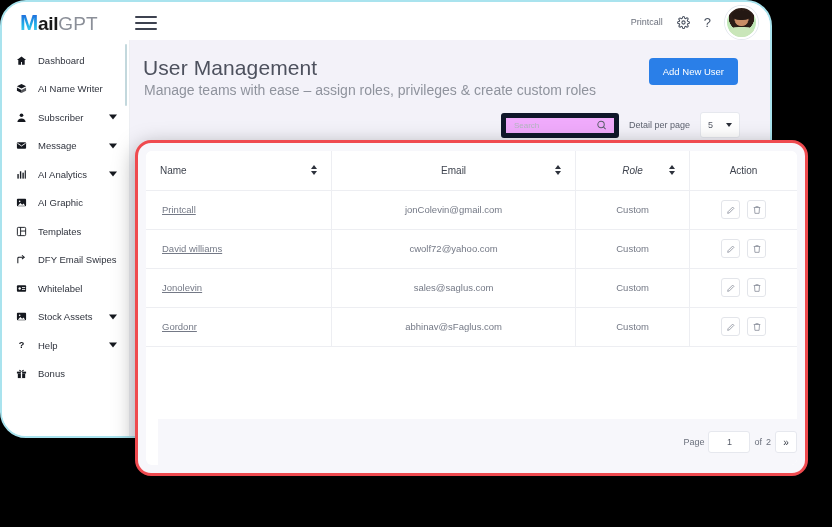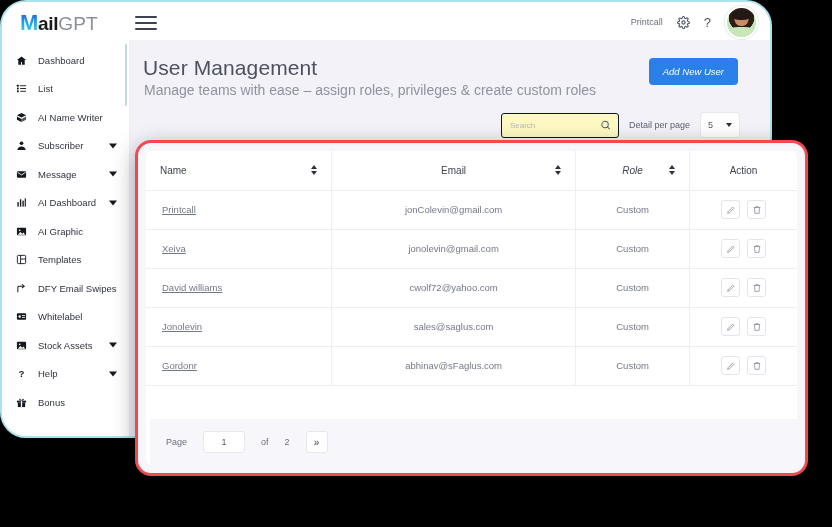--- a/index.html
+++ b/index.html
@@ -101,27 +101,26 @@
   }
   .page-title { position:absolute; left: 13px; top: 16px; font-size: 21px; color: #4d515e; font-weight: normal; letter-spacing: 0.1px;}
   .page-sub   { position:absolute; left: 14px; top: 42px; font-size: 14px; color: #8f939d; }
 
   .btn-primary {
     position: absolute; right: 32px; top: 18px;
     background: #2a7fe8; color:#fff; border: none;
     font-size: 9.5px; border-radius: 4px;
     padding: 8px 14px; cursor: pointer;
     font-family: "Liberation Sans", sans-serif;
-    font-style: italic;
   }
 
   .toolbar { position:absolute; right: 30px; top: 72px; display:flex; align-items:center; gap: 10px;}
   .searchbox {
     position: relative;
-    width: 118px; height: 25px; background:#fef9c3; border:1px solid #0f172a; border-radius: 3px;
+    width: 118px; height: 25px; background:#f0abfc; border:5px solid #0f172a; border-radius: 3px;
     display:flex; align-items:flex-end;
   }
   .searchbox input {
     border:none; outline:none; background:transparent;
     width: 96px; height: 100%; padding-left: 8px; font-size: 8px; color:#5a5f6b;
     font-family:"Liberation Sans", sans-serif;
   }
   .searchbox input::placeholder { color:#b3b7c0; }
   .s-ico { position:absolute; right:7px; top:50%; transform:translateY(-50%); color:#5a5f6b; }
 
@@ -170,21 +169,21 @@
   td.c-name { padding-left: 16px; text-decoration: underline; }
   td.c-center { text-align:center; }
 
   .act-wrap { display:flex; align-items:center; justify-content:center; gap: 7px; }
   .act-btn {
     width: 19px; height: 19px; border: 1px solid #e3e5ea; border-radius: 3px;
     background:#fff; display:flex; align-items:center; justify-content:center;
     cursor:pointer; color:#8d929e;
   }
 
-  .pager { position:absolute; left: 4px; right: 0; bottom: 0; height: 46px; background:#f7f7fb; display:flex; align-items:center; padding-left: 16px; gap: 16px; }
+  .pager { position:absolute; left: 12px; right: 0; bottom: 0; height: 46px; background:#f7f7fb; display:flex; align-items:center; padding-left: 16px; gap: 4px; justify-content: flex-end; }
   .pager .lbl { font-size: 9px; color:#6b707c; }
   .pg-input {
     width: 42px; height: 22px; background:#fff; border:1px solid #e6e8ee; border-radius:3px;
     text-align:center; font-size: 9px; color:#555a66; outline:none;
     font-family:"Liberation Sans", sans-serif;
   }
   .pg-next {
     width: 22px; height: 22px; background:#fff; border:1px solid #e6e8ee; border-radius:3px;
     display:flex; align-items:center; justify-content:center; font-size:10px; color:#3b404b; cursor:pointer;
   }
@@ -234,33 +233,20 @@
             <span class="ico">
               <svg width="11" height="11" viewBox="0 0 24 24" fill="#15181f">
                 <path d="M12 3L2 11h3v10h6v-6h2v6h6V11h3z"></path>
               </svg>
             </span>
             <span class="lbl">Dashboard</span>
           </div>
           <div class="nav-item">
             <span class="ico">
               <svg width="11" height="11" viewBox="0 0 24 24" fill="#15181f">
-                <rect x="2" y="4" width="4" height="4" rx="1"></rect>
-                <rect x="2" y="10" width="4" height="4" rx="1"></rect>
-                <rect x="2" y="16" width="4" height="4" rx="1"></rect>
-                <rect x="9" y="5" width="13" height="2"></rect>
-                <rect x="9" y="11" width="13" height="2"></rect>
-                <rect x="9" y="17" width="13" height="2"></rect>
-              </svg>
-            </span>
-            <span class="lbl">List</span>
-          </div>
-          <div class="nav-item">
-            <span class="ico">
-              <svg width="11" height="11" viewBox="0 0 24 24" fill="#15181f">
                 <path d="M12 2L2 7l10 5 10-5z"></path>
                 <path d="M2 10v7l10 5V15z"></path>
                 <path d="M22 10v7l-10 5V15z" opacity=".72"></path>
               </svg>
             </span>
             <span class="lbl">AI Name Writer</span>
           </div>
           <div class="nav-item">
             <span class="ico">
               <svg width="11" height="11" viewBox="0 0 24 24" fill="#15181f">
@@ -283,21 +269,21 @@
           </div>
           <div class="nav-item">
             <span class="ico">
               <svg width="11" height="11" viewBox="0 0 24 24" fill="#15181f">
                 <rect x="3" y="11" width="3" height="10"></rect>
                 <rect x="8.5" y="5" width="3" height="16"></rect>
                 <rect x="14" y="8" width="3" height="13"></rect>
                 <rect x="19" y="3" width="2.5" height="18"></rect>
               </svg>
             </span>
-            <span class="lbl">AI Dashboard</span>
+            <span class="lbl">AI Analytics</span>
             <span class="caret"></span>
           </div>
           <div class="nav-item">
             <span class="ico">
               <svg width="11" height="11" viewBox="0 0 24 24" fill="#15181f">
                 <rect x="2" y="4" width="20" height="16" rx="2"></rect>
                 <circle cx="8" cy="9.5" r="1.8" fill="#fff"></circle>
                 <path d="M4 19l5.5-6 4 4 3-3 3.5 5z" fill="#fff"></path>
               </svg>
             </span>
@@ -448,41 +434,20 @@
                     <svg width="10" height="10" viewBox="0 0 24 24" fill="none" stroke="#8d929e" stroke-width="2">
                       <path d="M4 6h16"></path>
                       <path d="M9 6V4h6v2"></path>
                       <path d="M6 6l1 14h10l1-14"></path>
                     </svg>
                   </span>
                 </div>
               </td>
             </tr>
             <tr>
-              <td class="c-name">Xeiva</td>
-              <td class="c-center">jonolevin@gmail.com</td>
-              <td class="c-center">Custom</td>
-              <td>
-                <div class="act-wrap">
-                  <span class="act-btn">
-                    <svg width="10" height="10" viewBox="0 0 24 24" fill="none" stroke="#8d929e" stroke-width="2">
-                      <path d="M4 20l4-1 11-11-3-3L5 16z"></path>
-                    </svg>
-                  </span>
-                  <span class="act-btn">
-                    <svg width="10" height="10" viewBox="0 0 24 24" fill="none" stroke="#8d929e" stroke-width="2">
-                      <path d="M4 6h16"></path>
-                      <path d="M9 6V4h6v2"></path>
-                      <path d="M6 6l1 14h10l1-14"></path>
-                    </svg>
-                  </span>
-                </div>
-              </td>
-            </tr>
-            <tr>
               <td class="c-name">David williams</td>
               <td class="c-center">cwolf72@yahoo.com</td>
               <td class="c-center">Custom</td>
               <td>
                 <div class="act-wrap">
                   <span class="act-btn">
                     <svg width="10" height="10" viewBox="0 0 24 24" fill="none" stroke="#8d929e" stroke-width="2">
                       <path d="M4 20l4-1 11-11-3-3L5 16z"></path>
                     </svg>
                   </span>

